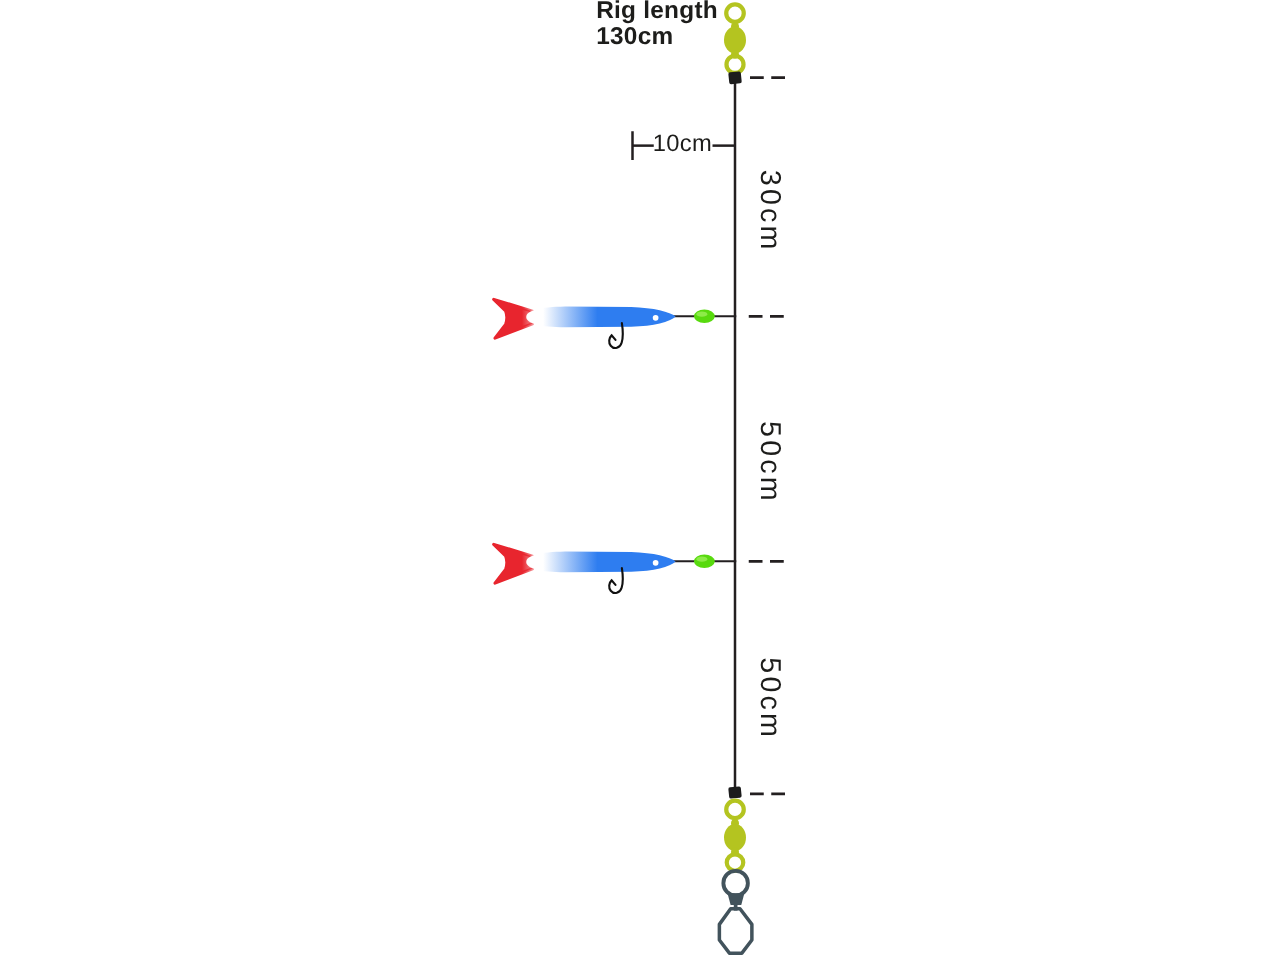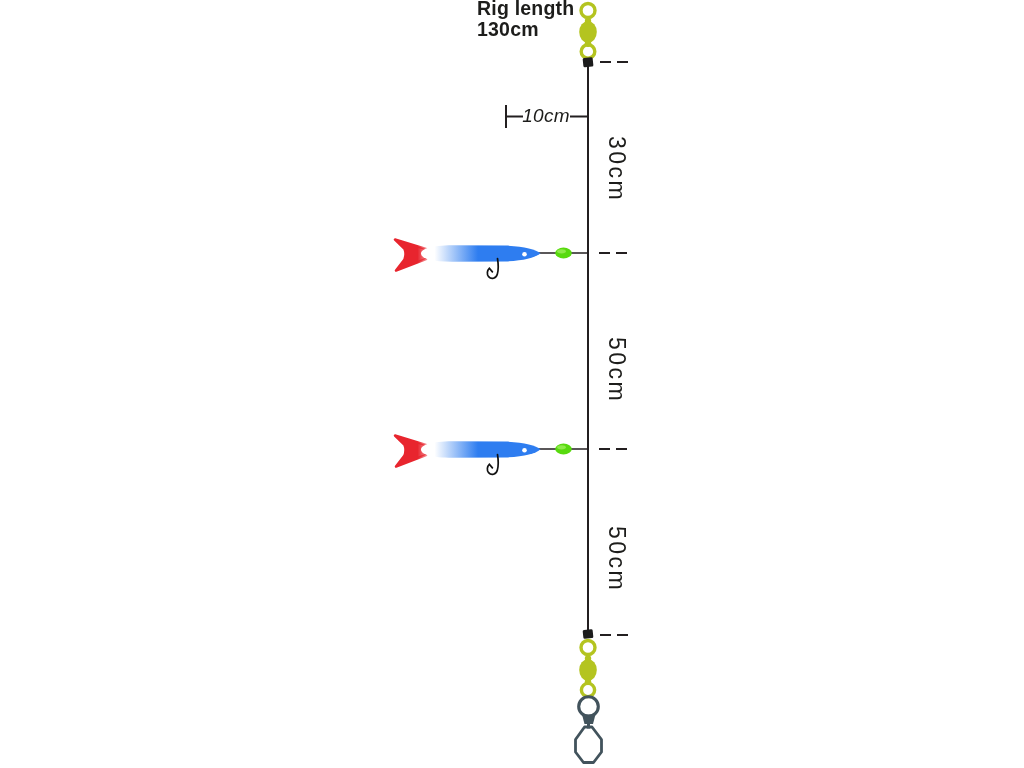--- a/index.html
+++ b/index.html
@@ -33,21 +33,21 @@
 
   
   .title {
     position:absolute; left:477px; top:-2px;
     font-size:19.5px; line-height:20.5px; font-weight:600; letter-spacing:.2px;
     white-space:nowrap;
   }
   .h-label {
     position:absolute; left:546px; top:116px;
     transform:translate(-50%,-50%);
-    font-size:19px; font-weight:500; letter-spacing:.3px; white-space:nowrap;font-style:italic;
+    font-size:19px; font-weight:500; letter-spacing:.3px; white-space:nowrap;
   }
   .v-label {
     position:absolute;
     transform:translate(-50%,-50%) rotate(90deg);
     font-size:23px; font-weight:500; letter-spacing:2.5px; white-space:nowrap;
   }
   .v-label.seg-0 { left:616px; top:169px; }
   .v-label.seg-1 { left:616px; top:370px; }
   .v-label.seg-2 { left:616px; top:559px; }
 </style>

